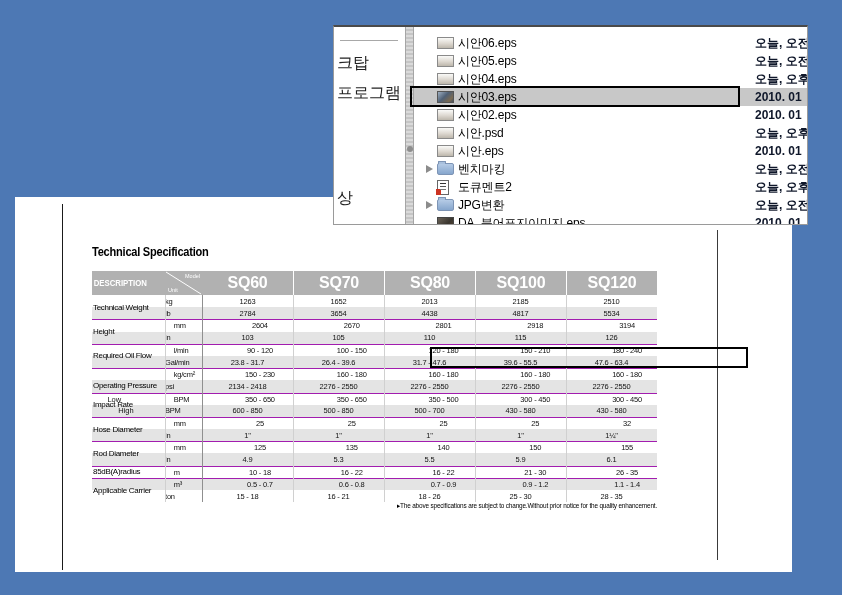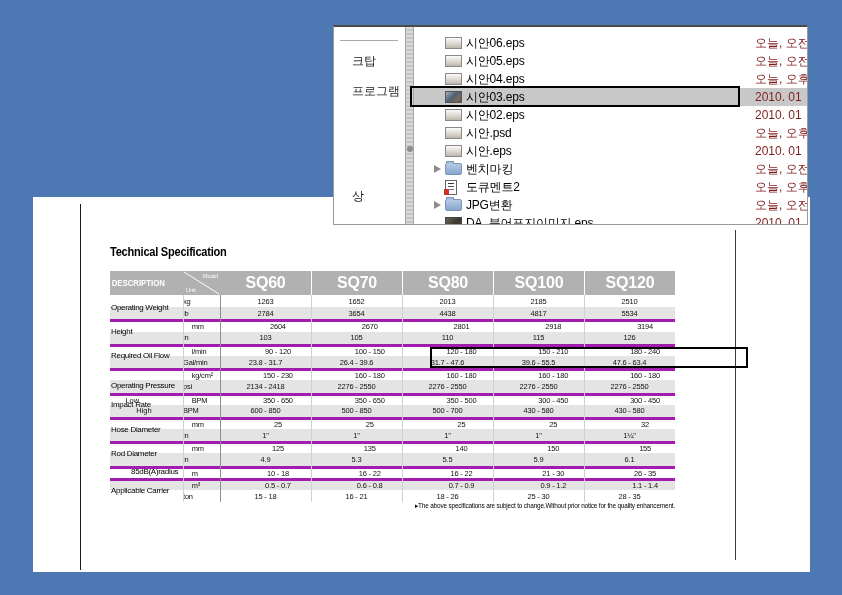--- a/index.html
+++ b/index.html
@@ -2,21 +2,21 @@
 <html><head>
 <meta charset="utf-8">
 <style>
   html,body{margin:0;padding:0;}
   body{
     position:relative;width:842px;height:595px;overflow:hidden;
     background:var(--desktop-blue,#4d78b4);
     font-family:"Liberation Sans","DejaVu Sans",sans-serif;
   }
   
-  .page{position:absolute;left:33px;top:197px;width:777px;height:375px;background:#fff;z-index:1;}
+  .page{position:absolute;left:15px;top:197px;width:777px;height:375px;background:#fff;z-index:1;}
   .fold-left{position:absolute;left:47px;top:7px;width:1px;height:366px;background:#1a1a1a;}
   .fold-right{position:absolute;left:702px;top:33px;width:1px;height:330px;background:#3a3a3a;}
   .spec-title{
     position:absolute;left:77px;top:47px;font-size:13.5px;font-weight:bold;color:#000;
     transform:scaleX(.82);transform-origin:0 50%;letter-spacing:-.3px;white-space:nowrap;
   }
   .spec-table{position:absolute;left:77px;top:74px;width:565px;}
   .spec-header{display:flex;height:24px;background:var(--header-gray,#b1b1b1);}
   .h-desc{
     width:73px;color:#fff;font-weight:bold;font-size:9.5px;line-height:24px;padding-left:2px;
@@ -27,21 +27,21 @@
   .diag-model{position:absolute;top:2px;right:2px;font-size:5.5px;color:#fff;}
   .diag-unit{position:absolute;bottom:2px;left:3px;font-size:5.5px;color:#fff;}
   .h-model{
     width:91px;line-height:24px;text-align:center;color:#fff;font-weight:bold;
     font-size:16px;letter-spacing:-.2px;box-sizing:border-box;
   }
   .h-model.sep{border-left:1px solid #fff;}
   .spec-body{position:relative;}
   .spec-row{display:flex;height:12.2px;align-items:center;font-size:7.5px;color:#111;box-sizing:border-box;}
   .spec-row.stripe{background:var(--stripe-gray,#e4e4e4);}
-  .spec-row.gstart{border-top:3px solid #a21caf;gap:32px;}
+  .spec-row.gstart{border-top:1px solid #a21caf;gap:32px;}
   .c-label{width:73px;text-align:center;padding-right:5px;box-sizing:border-box;font-size:7.5px;}
   .c-unit{width:37px;text-align:left;letter-spacing:-.2px;}
   .c-data{width:91px;text-align:center;letter-spacing:-.2px;white-space:nowrap;}
   .group-label{
     position:absolute;left:0;width:73px;display:flex;align-items:center;padding-left:1px;
     font-size:8px;letter-spacing:-.3px;box-sizing:border-box;white-space:nowrap;color:#000;
   }
   .vline{position:absolute;top:0;bottom:0;width:1px;pointer-events:none;}
   .v-dark{background:#8f8f8f;}
   .v-light{background:#d0d0d0;}
@@ -49,32 +49,32 @@
     position:absolute;left:77px;top:305px;width:565px;text-align:right;font-size:7px;color:#000;
     transform:scaleX(.92);transform-origin:100% 50%;white-space:nowrap;letter-spacing:-.2px;
   }
   
   .finder{
     position:absolute;left:333px;top:25px;width:475px;height:200px;background:#fff;z-index:2;
     border:1px solid #9a9a9a;border-top:2px solid #4a4a4a;box-sizing:border-box;overflow:hidden;
   }
   .sidebar{position:absolute;left:0;top:0;bottom:0;width:71px;background:#fff;}
   .sb-sep{position:absolute;top:13px;left:6px;width:58px;height:1px;background:#a8a8a8;}
-  .sb-item{position:absolute;left:18px;font-size:12px;color:#222;white-space:nowrap;overflow:hidden;max-width:66px;}
+  .sb-item{position:absolute;left:3px;font-size:16px;color:#222;white-space:nowrap;overflow:hidden;max-width:66px;}
   .sb-0{top:26px;}
   .sb-1{top:56px;}
   .sb-2{top:161px;}
   .splitter{
     position:absolute;left:71px;top:0;bottom:0;width:9px;
     background:repeating-linear-gradient(180deg,#dadada 0 2px,#c5c5c5 2px 4px);
     border-left:1px solid #a5a5a5;border-right:1px solid #a5a5a5;box-sizing:border-box;
   }
   .knob{position:absolute;top:119px;left:1px;width:6px;height:6px;border-radius:50%;background:#8e8e8e;}
   .file-list{position:absolute;left:80px;top:0;right:0;bottom:0;overflow:hidden;padding-top:7px;}
-  .file-row{height:18px;display:flex;align-items:center;position:relative;padding-left:16px;}
+  .file-row{height:18px;display:flex;align-items:center;position:relative;padding-left:8px;}
   .file-row.selected{background:var(--selected-gray,#c8c8c8);}
   .tri{width:15px;display:flex;justify-content:center;align-items:center;}
   .tri.show::before{
     content:'';width:0;height:0;border-left:7px solid #8c8c8c;
     border-top:4px solid transparent;border-bottom:4px solid transparent;
   }
   .icon-box{width:21px;display:flex;align-items:center;}
   .fi{display:inline-block;}
   .fi-eps,.fi-psd{width:15px;height:10px;border:1px solid #8a8a8a;
     background:linear-gradient(180deg,#fafaf8,#ddd8d0 55%,#bdb7ac);}
@@ -84,21 +84,21 @@
     background:linear-gradient(135deg,#6a6258,#3a362f 60%,#55412f);}
   .fi-folder{width:15px;height:10px;border-radius:2px;position:relative;
     background:linear-gradient(180deg,#b5cbe6,#86a6cd);border:1px solid #7d94b5;}
   .fi-folder::before{content:'';position:absolute;top:-3px;left:0;width:6px;height:2px;
     background:#a8c0dd;border:1px solid #7d94b5;border-bottom:none;border-radius:1px 1px 0 0;}
   .fi-doc{width:10px;height:13px;background:#fff;border:1px solid #666;position:relative;}
   .fi-doc::before{content:'';position:absolute;left:-2px;bottom:-1px;width:5px;height:6px;background:#cc3322;}
   .fi-doc::after{content:'';position:absolute;left:2px;top:2px;width:6px;height:1px;background:#333;
     box-shadow:0 3px 0 #555,0 6px 0 #777;}
   .fname{font-size:12px;color:#000;letter-spacing:-.2px;white-space:nowrap;}
-  .fdate{position:absolute;left:341px;font-size:12px;color:#7f1d1d;white-space:nowrap;}
+  .fdate{position:absolute;left:341px;font-size:12px;color:#0f172a;white-space:nowrap;font-weight:bold;}
   
   .annot{position:absolute;border:2px solid #000;box-sizing:border-box;z-index:3;}
   .annot-file{left:410px;top:86px;width:330px;height:21px;}
   .annot-table{left:430px;top:347px;width:318px;height:21px;}
 </style>
 </head>
 <body style="--desktop-blue: #4d78b4; --header-gray: #b1b1b1; --stripe-gray: #e4e4e4; --selected-gray: #c8c8c8;">
 
 <div class="page">
   <div class="fold-left"></div>
@@ -133,21 +133,21 @@
         </div>
         <div class="spec-row stripe">
           <div class="c-label"></div>
           <div class="c-unit">lb</div>
           <div class="c-data">2784</div>
           <div class="c-data">3654</div>
           <div class="c-data">4438</div>
           <div class="c-data">4817</div>
           <div class="c-data">5534</div>
         </div>
-        <div class="group-label" style="top: 0px; height: 24.4px;">Operating Weight</div>
+        <div class="group-label" style="top: 0px; height: 24.4px;">Technical Weight</div>
         <div class="spec-row gstart">
           <div class="c-label"></div>
           <div class="c-unit">mm</div>
           <div class="c-data">2604</div>
           <div class="c-data">2670</div>
           <div class="c-data">2801</div>
           <div class="c-data">2918</div>
           <div class="c-data">3194</div>
         </div>
         <div class="spec-row stripe">
@@ -257,21 +257,21 @@
         <div class="group-label" style="top: 146.4px; height: 24.4px;">Rod Diameter</div>
         <div class="spec-row gstart">
           <div class="c-label"></div>
           <div class="c-unit">m</div>
           <div class="c-data">10 - 18</div>
           <div class="c-data">16 - 22</div>
           <div class="c-data">16 - 22</div>
           <div class="c-data">21 - 30</div>
           <div class="c-data">26 - 35</div>
         </div>
-        <div class="group-label" style="top: 170.8px; height: 12.2px; margin-left: 20px;">85dB(A)radius</div>
+        <div class="group-label" style="top: 170.8px; height: 12.2px;">85dB(A)radius</div>
         <div class="spec-row stripe gstart">
           <div class="c-label"></div>
           <div class="c-unit">m³</div>
           <div class="c-data">0.5 - 0.7</div>
           <div class="c-data">0.6 - 0.8</div>
           <div class="c-data">0.7 - 0.9</div>
           <div class="c-data">0.9 - 1.2</div>
           <div class="c-data">1.1 - 1.4</div>
         </div>
         <div class="spec-row">

